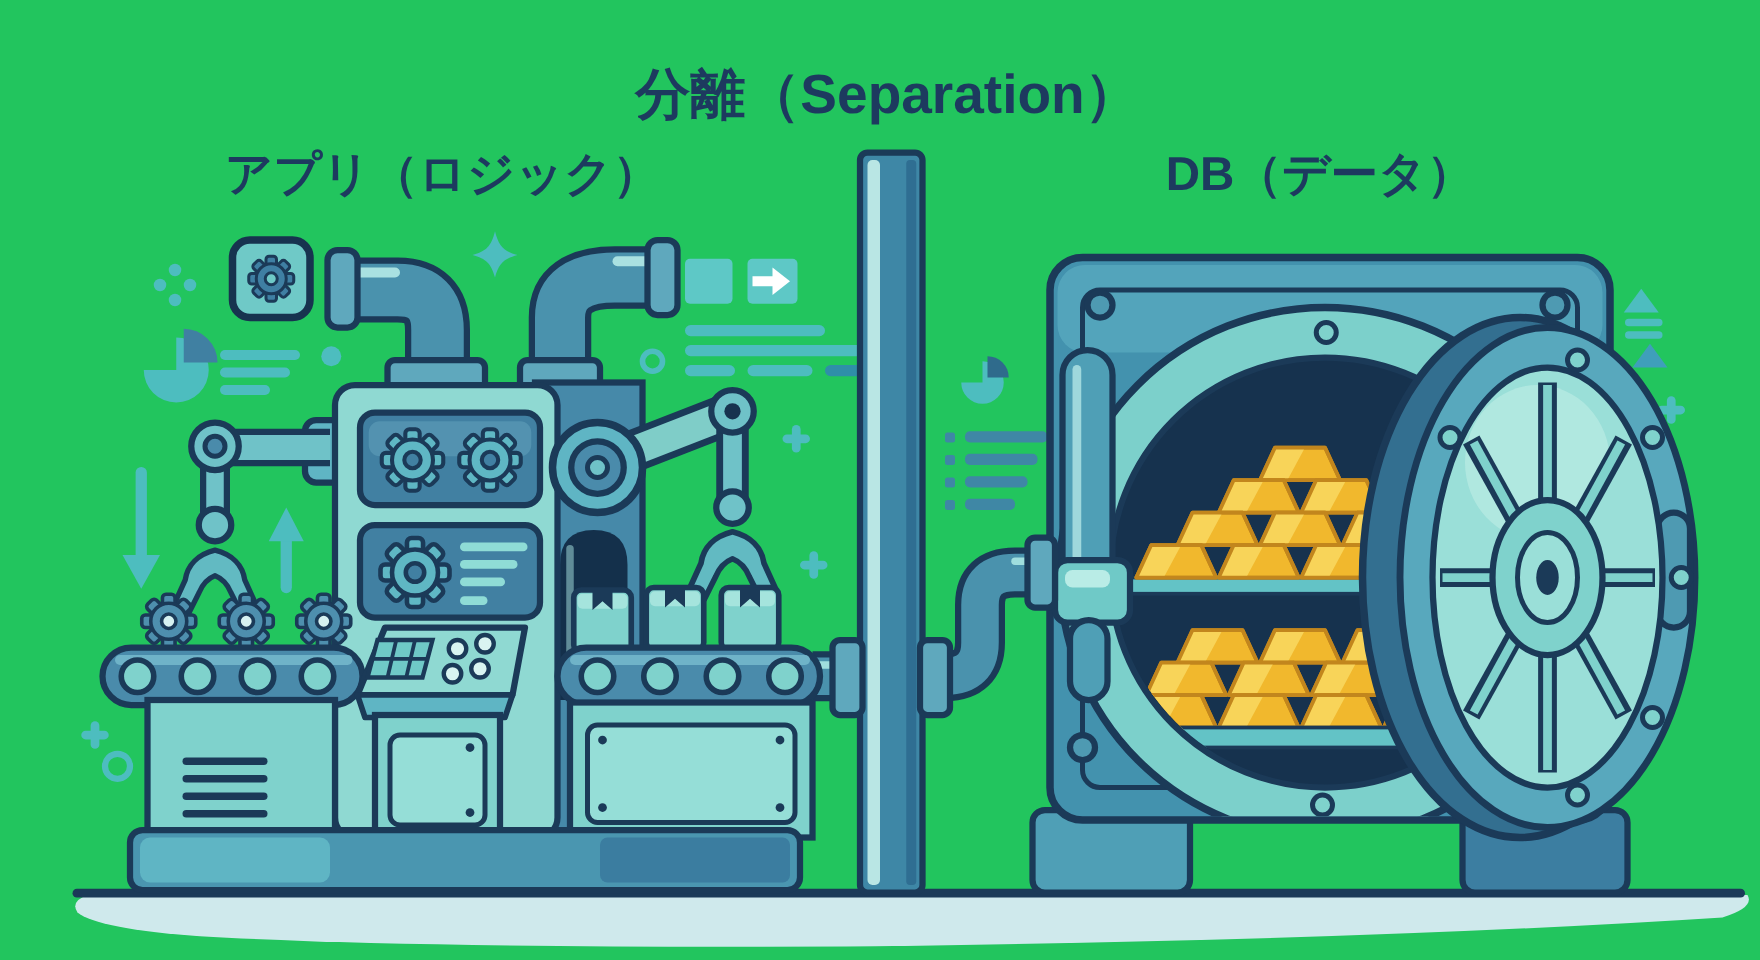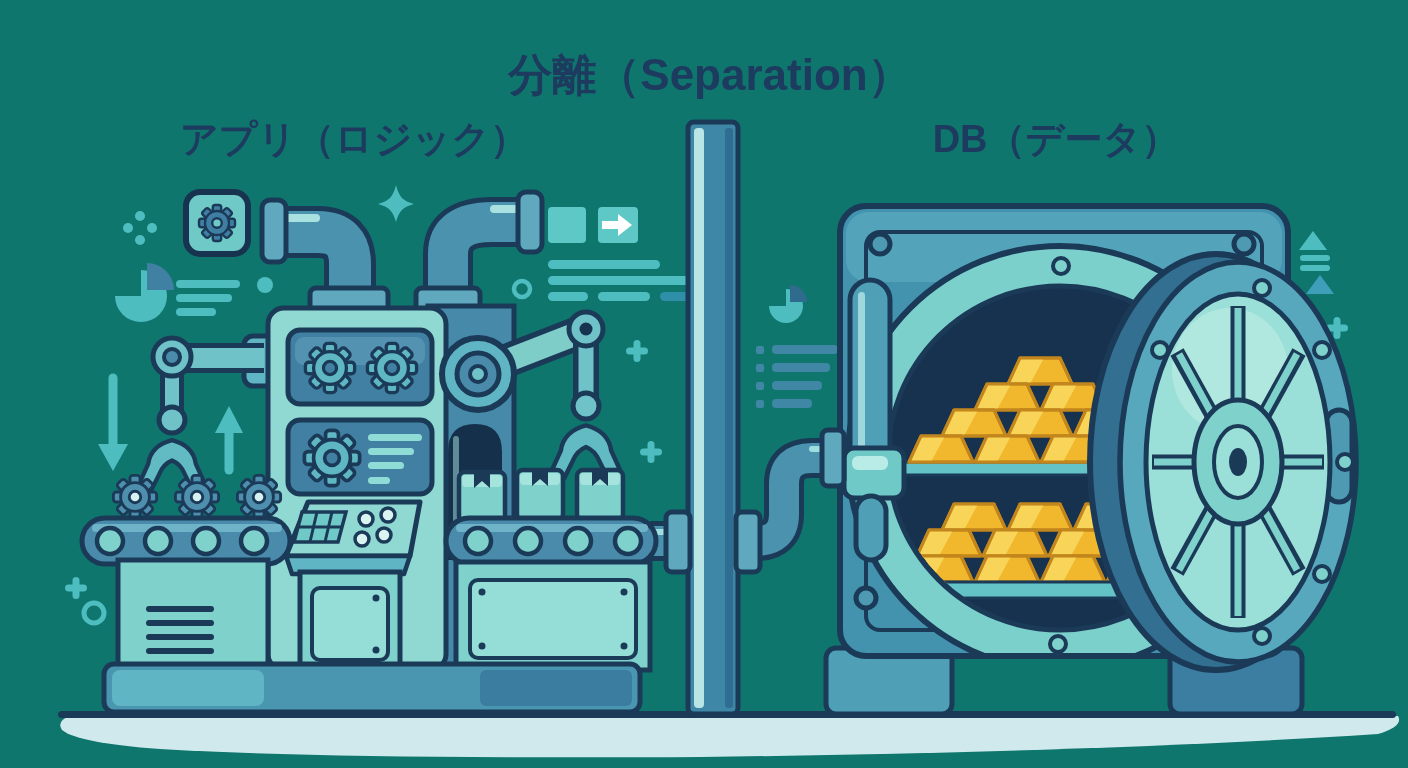--- a/index.html
+++ b/index.html
@@ -1,16 +1,16 @@
 <!DOCTYPE html>
 <html><head>
 <meta charset="utf-8">
 <style>
   html,body{margin:0;padding:0;background:#ffffff;}
-  .stage{position:relative;width:1408px;height:768px;background:#0f766e;overflow:hidden;
+  .stage{position:relative;width:1408px;height:768px;background:#22c55e;overflow:hidden;
          font-family:"Liberation Sans", sans-serif;}
   svg{display:block;}
   text{font-family:"Liberation Sans", sans-serif;font-weight:700;fill:#1d3a5f;}
   .title-text{font-size:44px;}
   .side-text{font-size:38px;}
 </style>
 </head>
 <body>
 
 <div class="stage">

